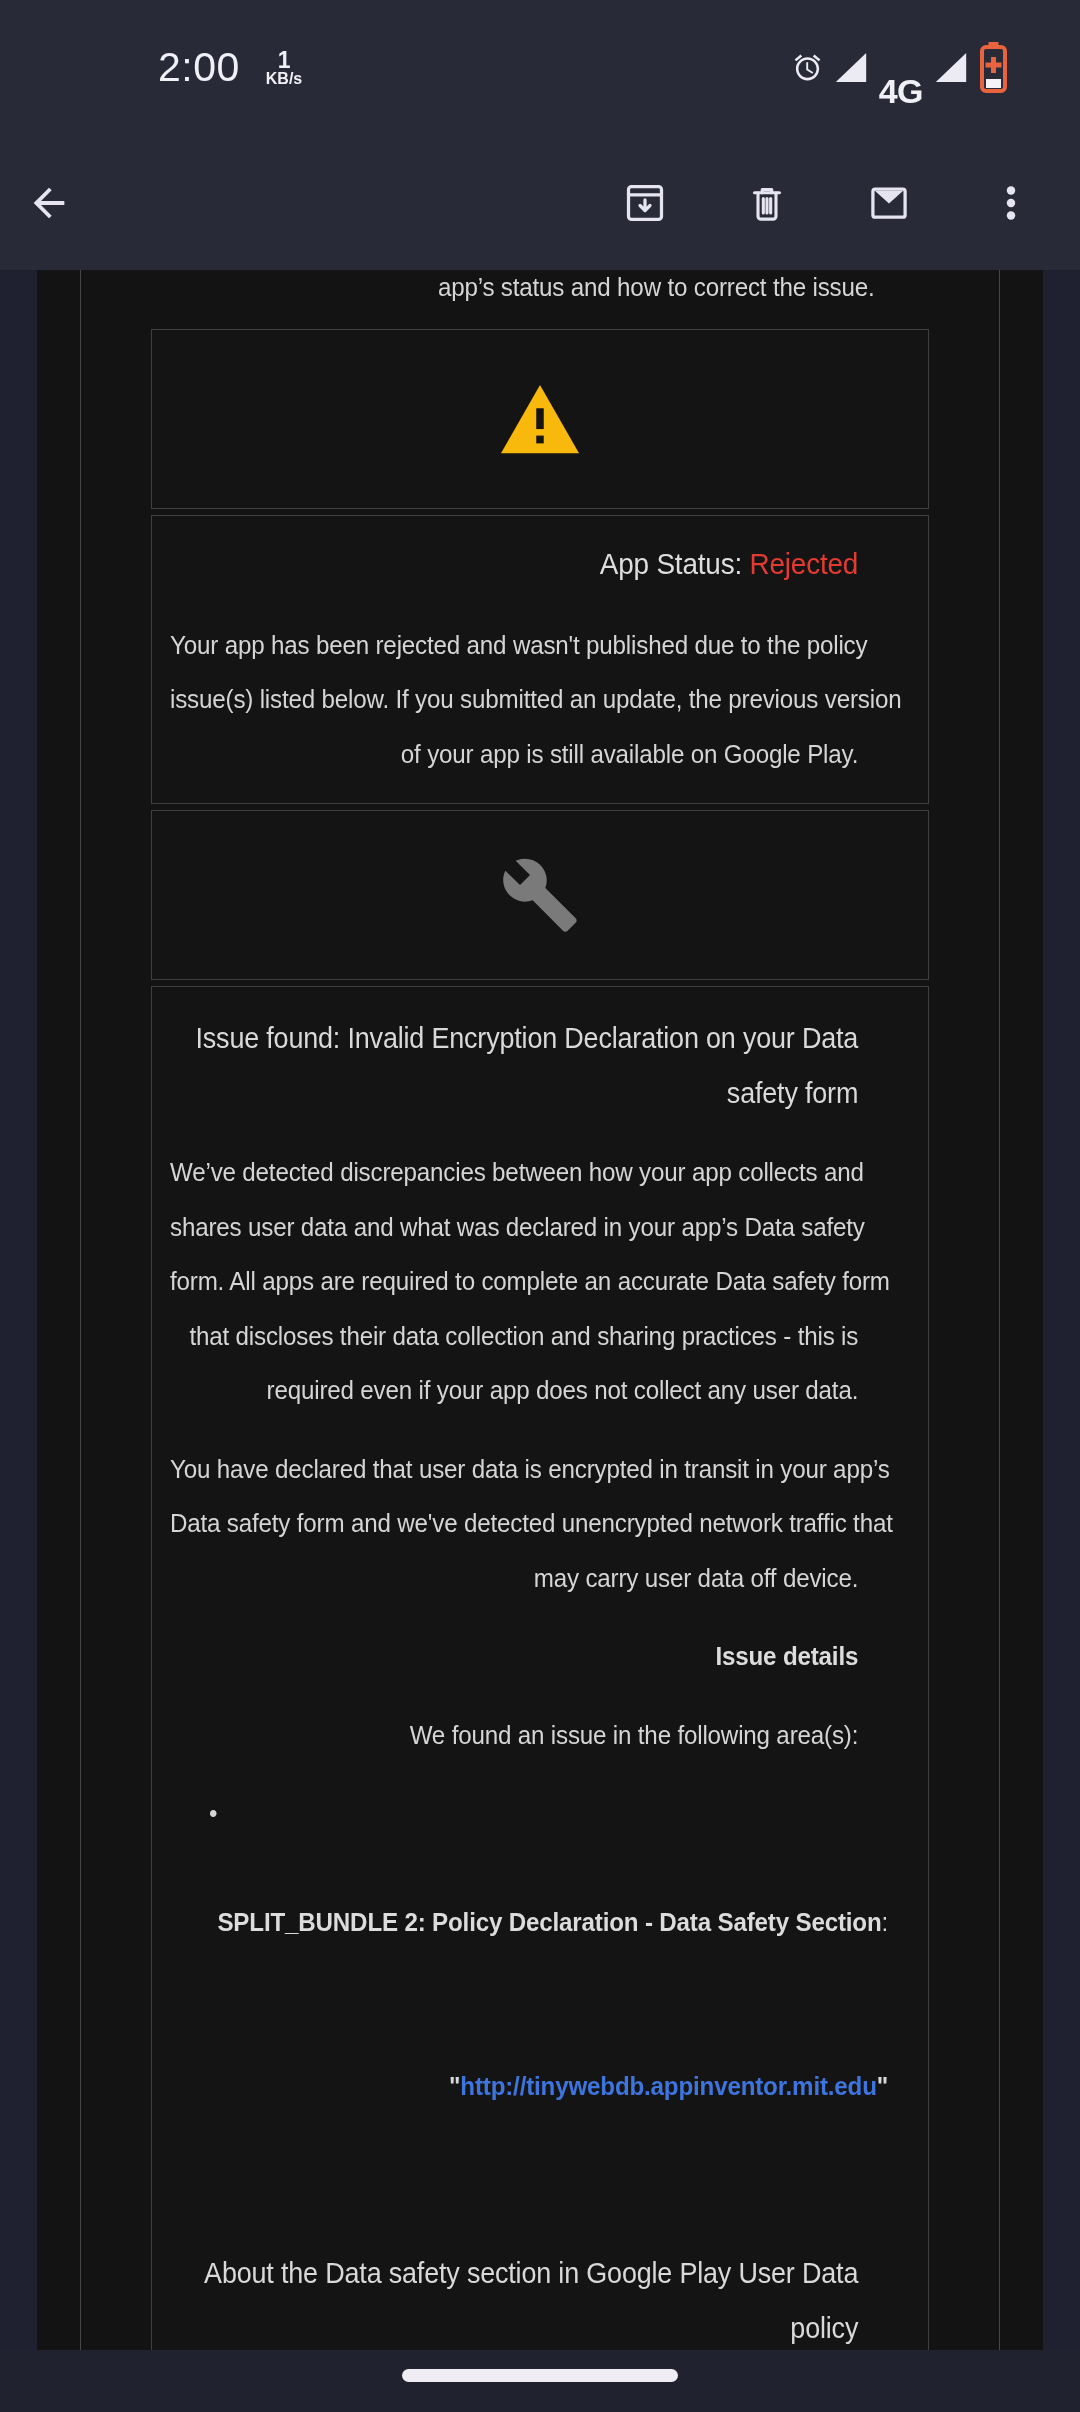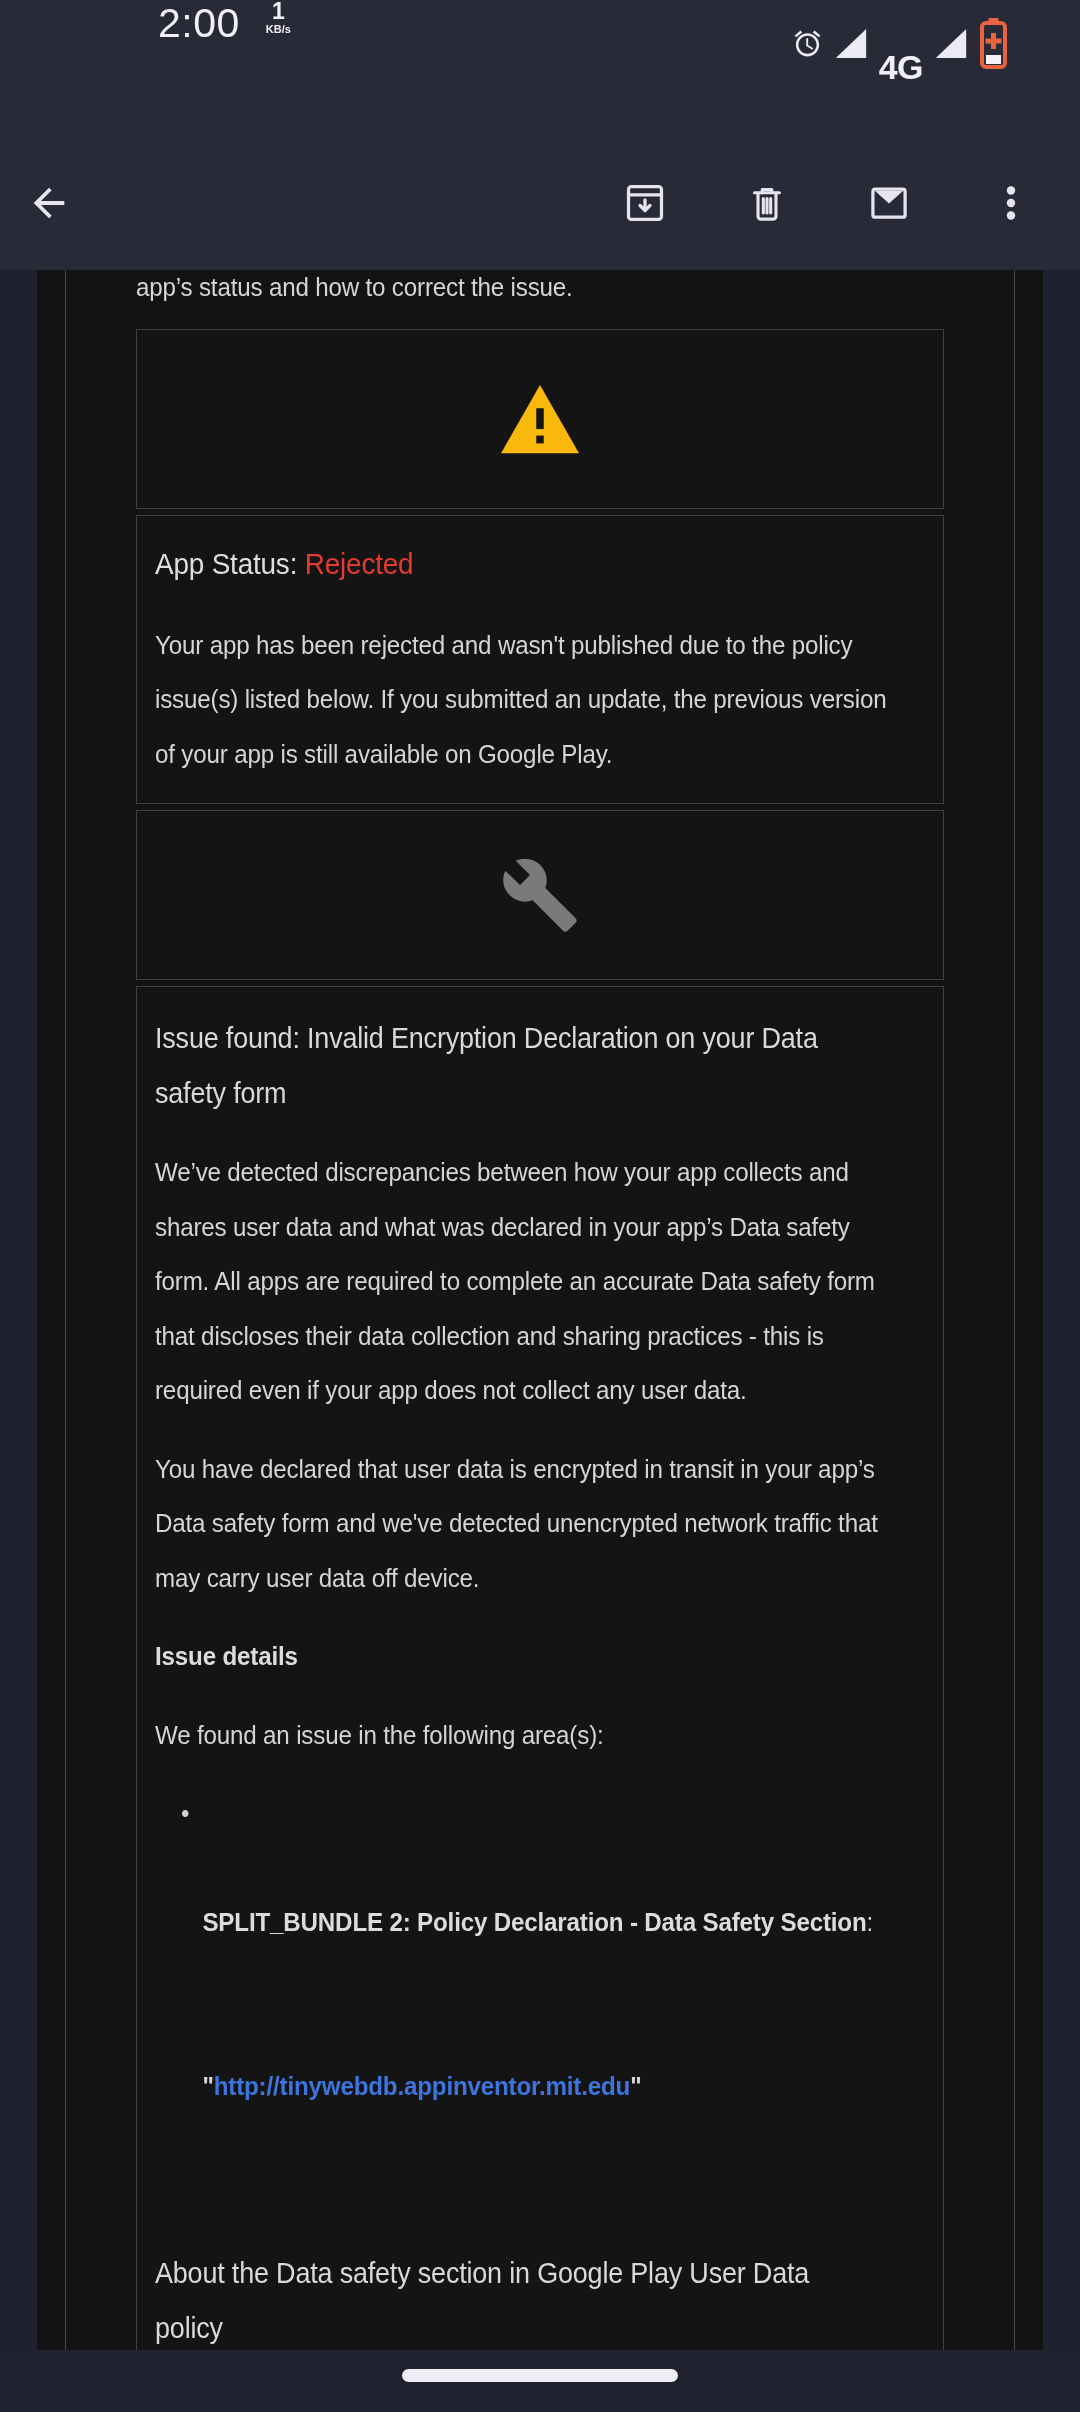--- a/index.html
+++ b/index.html
@@ -3,47 +3,47 @@
 <meta charset="utf-8">
 <style>
   html,body{margin:0;padding:0;background:#000;}
   .screen{
     position:relative;width:1080px;height:2412px;overflow:hidden;
     background:#131313;font-family:"Liberation Sans",sans-serif;
     -webkit-font-smoothing:antialiased;
   }
   
   .status-bar{
-    height:135px;background:#292a38;display:flex;align-items:flex-start;
+    height:135px;background:#292a38;display:flex;align-items:center;
     padding:0 72px 0 158px;box-sizing:border-box;color:#f1f0f6;
   }
   .sb-time{font-size:41px;letter-spacing:.5px;}
   .sb-net{display:flex;flex-direction:column;align-items:center;margin-left:26px;line-height:1;}
   .sb-net .v{font-size:23px;font-weight:700;line-height:22px;}
-  .sb-net .u{font-size:11px;font-weight:700;line-height:15px;}
+  .sb-net .u{font-size:16px;font-weight:700;line-height:15px;}
   .sb-right{margin-left:auto;display:flex;align-items:center;gap:11px;}
   .sb-right .nettype{font-size:34px;font-weight:600;letter-spacing:-.5px;margin-top:48px;}
   
   .app-bar{
     height:135px;background:#292a38;display:flex;align-items:center;
     padding:0 44px 0 24px;box-sizing:border-box;
   }
   .icon-btn{width:50px;height:50px;display:flex;align-items:center;justify-content:center;
     background:none;border:none;padding:0;cursor:pointer;}
   .ab-actions{margin-left:auto;display:flex;align-items:center;gap:72px;}
   
   .content{
     position:absolute;top:270px;left:0;right:0;bottom:0;
     background:#1f2030;padding:0 37px;box-sizing:border-box;overflow:hidden;
   }
   .webview{background:#131313;height:100%;}
   .outer{
-    margin:0 28px;height:100%;box-sizing:border-box;
+    margin:0 43px;height:100%;box-sizing:border-box;
     border-left:1px solid #474747;border-right:1px solid #474747;
-    padding:0 70px;overflow:hidden;
+    padding:0 70px;overflow:hidden;text-align:right;
   }
   .prose{
     font-size:26px;line-height:54.5px;color:#d5d5d5;letter-spacing:-.2px;
     white-space:pre;margin:24px 0 0 0;
     transform:scaleX(.93);transform-origin:left top;
   }
   .intro{margin:-10px 0 0 0;}
   .card{
     border:1px solid #3f3f3f;background:#141414;box-sizing:border-box;margin-top:6px;
   }

